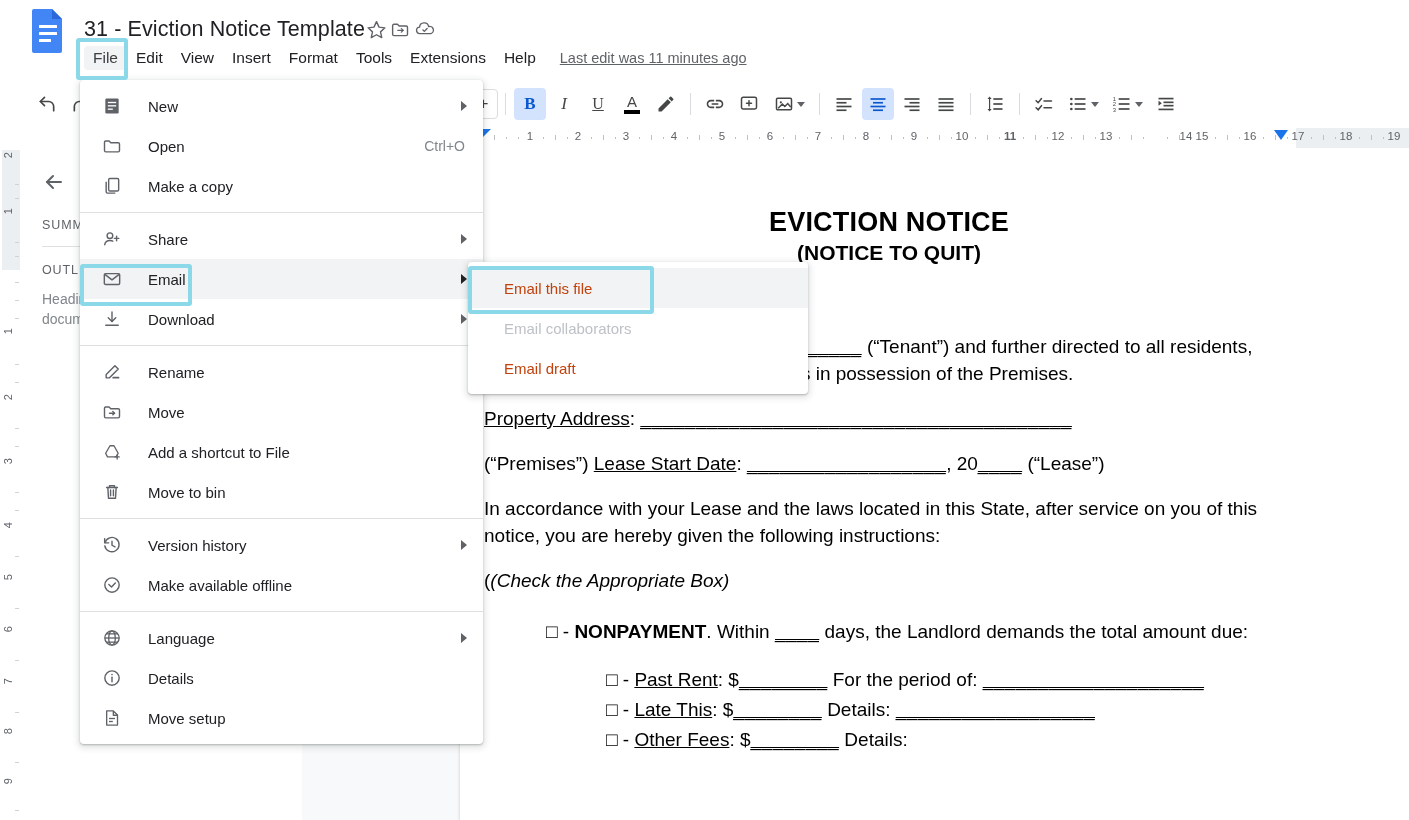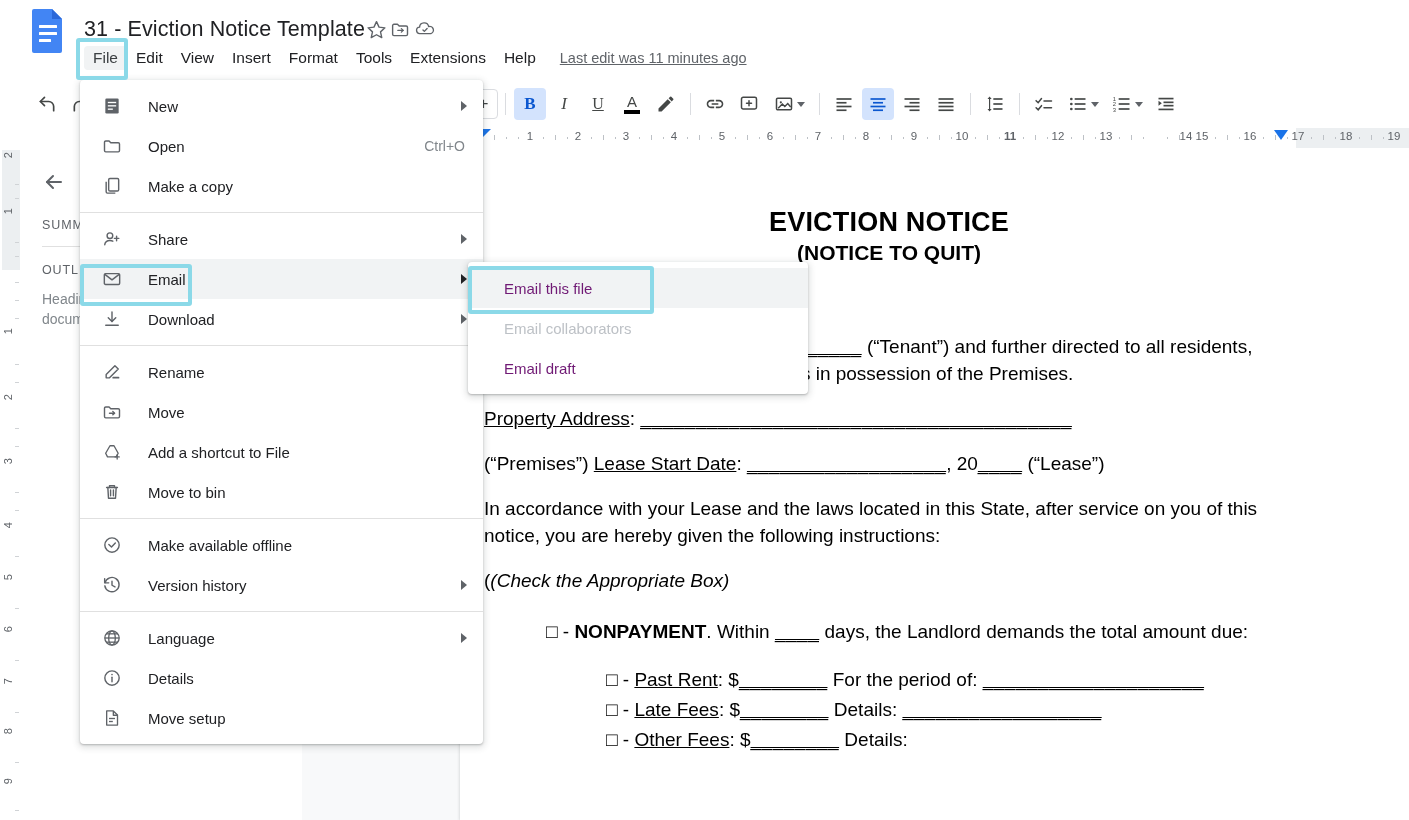--- a/index.html
+++ b/index.html
@@ -88,21 +88,21 @@
   .mi.sel { background:#f1f3f4; }
   .mi .mico { width:24px; height:24px; color:#5f6368; display:flex; align-items:center; justify-content:center; margin-right:24px; flex:0 0 24px;}
   .mi .mlab { flex:1; white-space:nowrap; }
   .mi .mshort { color:#80868b; font-size:14px; margin-left:auto; padding-right:6px;}
   .mi .marrow { width:0;height:0;border-top:5px solid transparent;border-bottom:5px solid transparent;border-left:6px solid #5f6368; margin-left:auto; margin-right:4px;}
   .msep { height:1px; background:#e0e0e0; margin:6px 0; }
 
   
   .submenu { position:absolute; left:468px; top:262px; width:340px; background:#fff; border-radius:4px;
              box-shadow: 0 2px 6px 2px rgba(60,64,67,.15), 0 1px 2px 0 rgba(60,64,67,.3); padding: 6px 0; z-index:55;}
-  .smi { display:flex; align-items:center; height:40px; padding:0 20px 0 36px; font-size:15px; color:#701a75; cursor:pointer;}
+  .smi { display:flex; align-items:center; height:40px; padding:0 20px 0 36px; font-size:15px; color:#c2410c; cursor:pointer;}
   .smi.sel { background:#f1f3f4; }
   .smi.dis { color:#bdc1c6; cursor:default; }
 </style>
 </head>
 <body>
 
 <div id="app">
 
   <div class="canvas"></div>
   <div class="page"></div>
@@ -136,21 +136,21 @@
 
     <div class="d-p indent1" style="margin-top:24px;">
       <span>□</span><span> - </span><span class="bld">NONPAYMENT</span><span>. Within </span><span class="blank">____</span><span> days, the Landlord demands the total amount due:</span>
     </div>
 
     <div class="indent2" style="margin-top:20px;">
       <div class="d-li">
         <span>□</span><span> - </span><span class="ul">Past Rent</span><span>: $</span><span class="blank">________</span><span> For the period of: </span><span class="blank">____________________</span>
       </div>
       <div class="d-li">
-        <span>□</span><span> - </span><span class="ul">Late Fees</span><span>: $</span><span class="blank">________</span><span> Details: </span><span class="blank">__________________</span>
+        <span>□</span><span> - </span><span class="ul">Late This</span><span>: $</span><span class="blank">________</span><span> Details: </span><span class="blank">__________________</span>
       </div>
       <div class="d-li">
         <span>□</span><span> - </span><span class="ul">Other Fees</span><span>: $</span><span class="blank">________</span><span> Details:</span>
       </div>
     </div>
   </div>
 
   <div class="outline">
     <div class="outline-back">
       <svg width="24" height="24" viewBox="0 0 24 24" fill="none" stroke="#5f6368" stroke-width="2" stroke-linecap="round" stroke-linejoin="round">
@@ -617,37 +617,37 @@
           </svg>
       </span>
       <span class="mlab">Move to bin</span>
     </div>
 
     <div class="msep"></div>
 
     <div class="mi">
       <span class="mico">
         <svg width="20" height="20" viewBox="0 0 24 24" fill="none" stroke="currentColor" stroke-width="1.7" stroke-linecap="round" stroke-linejoin="round">
-            <circle cx="12" cy="12" r="8.6"></circle>
-            <polyline points="8.2 11.4 11.4 14.4 16 9.6"></polyline>
-          </svg>
-      </span>
-      <span class="mlab">Make available offline</span>
-    </div>
-
-    <div class="mi">
-      <span class="mico">
-        <svg width="20" height="20" viewBox="0 0 24 24" fill="none" stroke="currentColor" stroke-width="1.7" stroke-linecap="round" stroke-linejoin="round">
             <path d="M3.6 9.2A8.6 8.6 0 1 1 3.4 13"></path>
             <polyline points="3.2 4.5 3.2 9.4 8.1 9.4"></polyline>
             <polyline points="12 7.5 12 12.3 15.6 14.3"></polyline>
           </svg>
       </span>
       <span class="mlab">Version history</span>
       <span class="marrow"></span>
+    </div>
+
+    <div class="mi">
+      <span class="mico">
+        <svg width="20" height="20" viewBox="0 0 24 24" fill="none" stroke="currentColor" stroke-width="1.7" stroke-linecap="round" stroke-linejoin="round">
+            <circle cx="12" cy="12" r="8.6"></circle>
+            <polyline points="8.2 11.4 11.4 14.4 16 9.6"></polyline>
+          </svg>
+      </span>
+      <span class="mlab">Make available offline</span>
     </div>
 
     <div class="msep"></div>
 
     <div class="mi">
       <span class="mico">
         <svg width="20" height="20" viewBox="0 0 24 24" fill="none" stroke="currentColor" stroke-width="1.6">
             <circle cx="12" cy="12" r="8.6"></circle>
             <ellipse cx="12" cy="12" rx="4" ry="8.6"></ellipse>
             <line x1="3.4" y1="12" x2="20.6" y2="12"></line>

